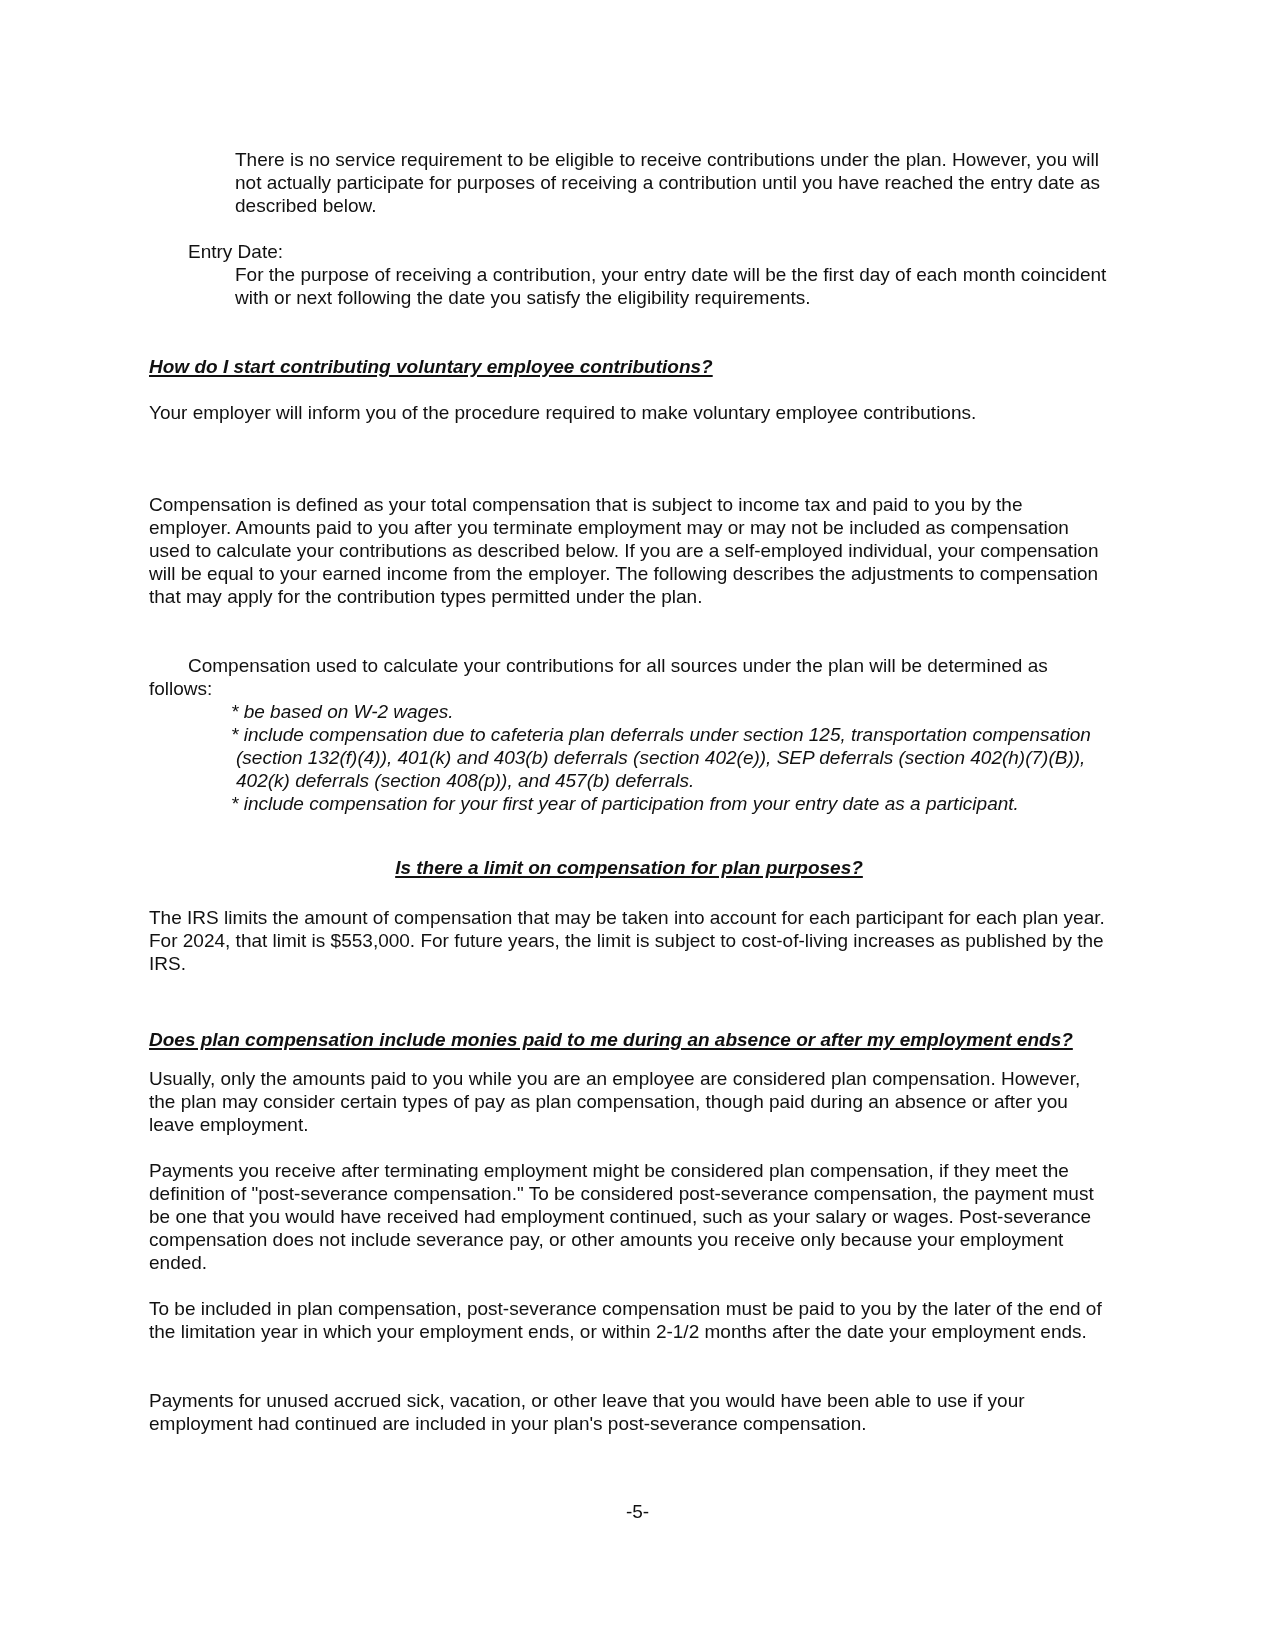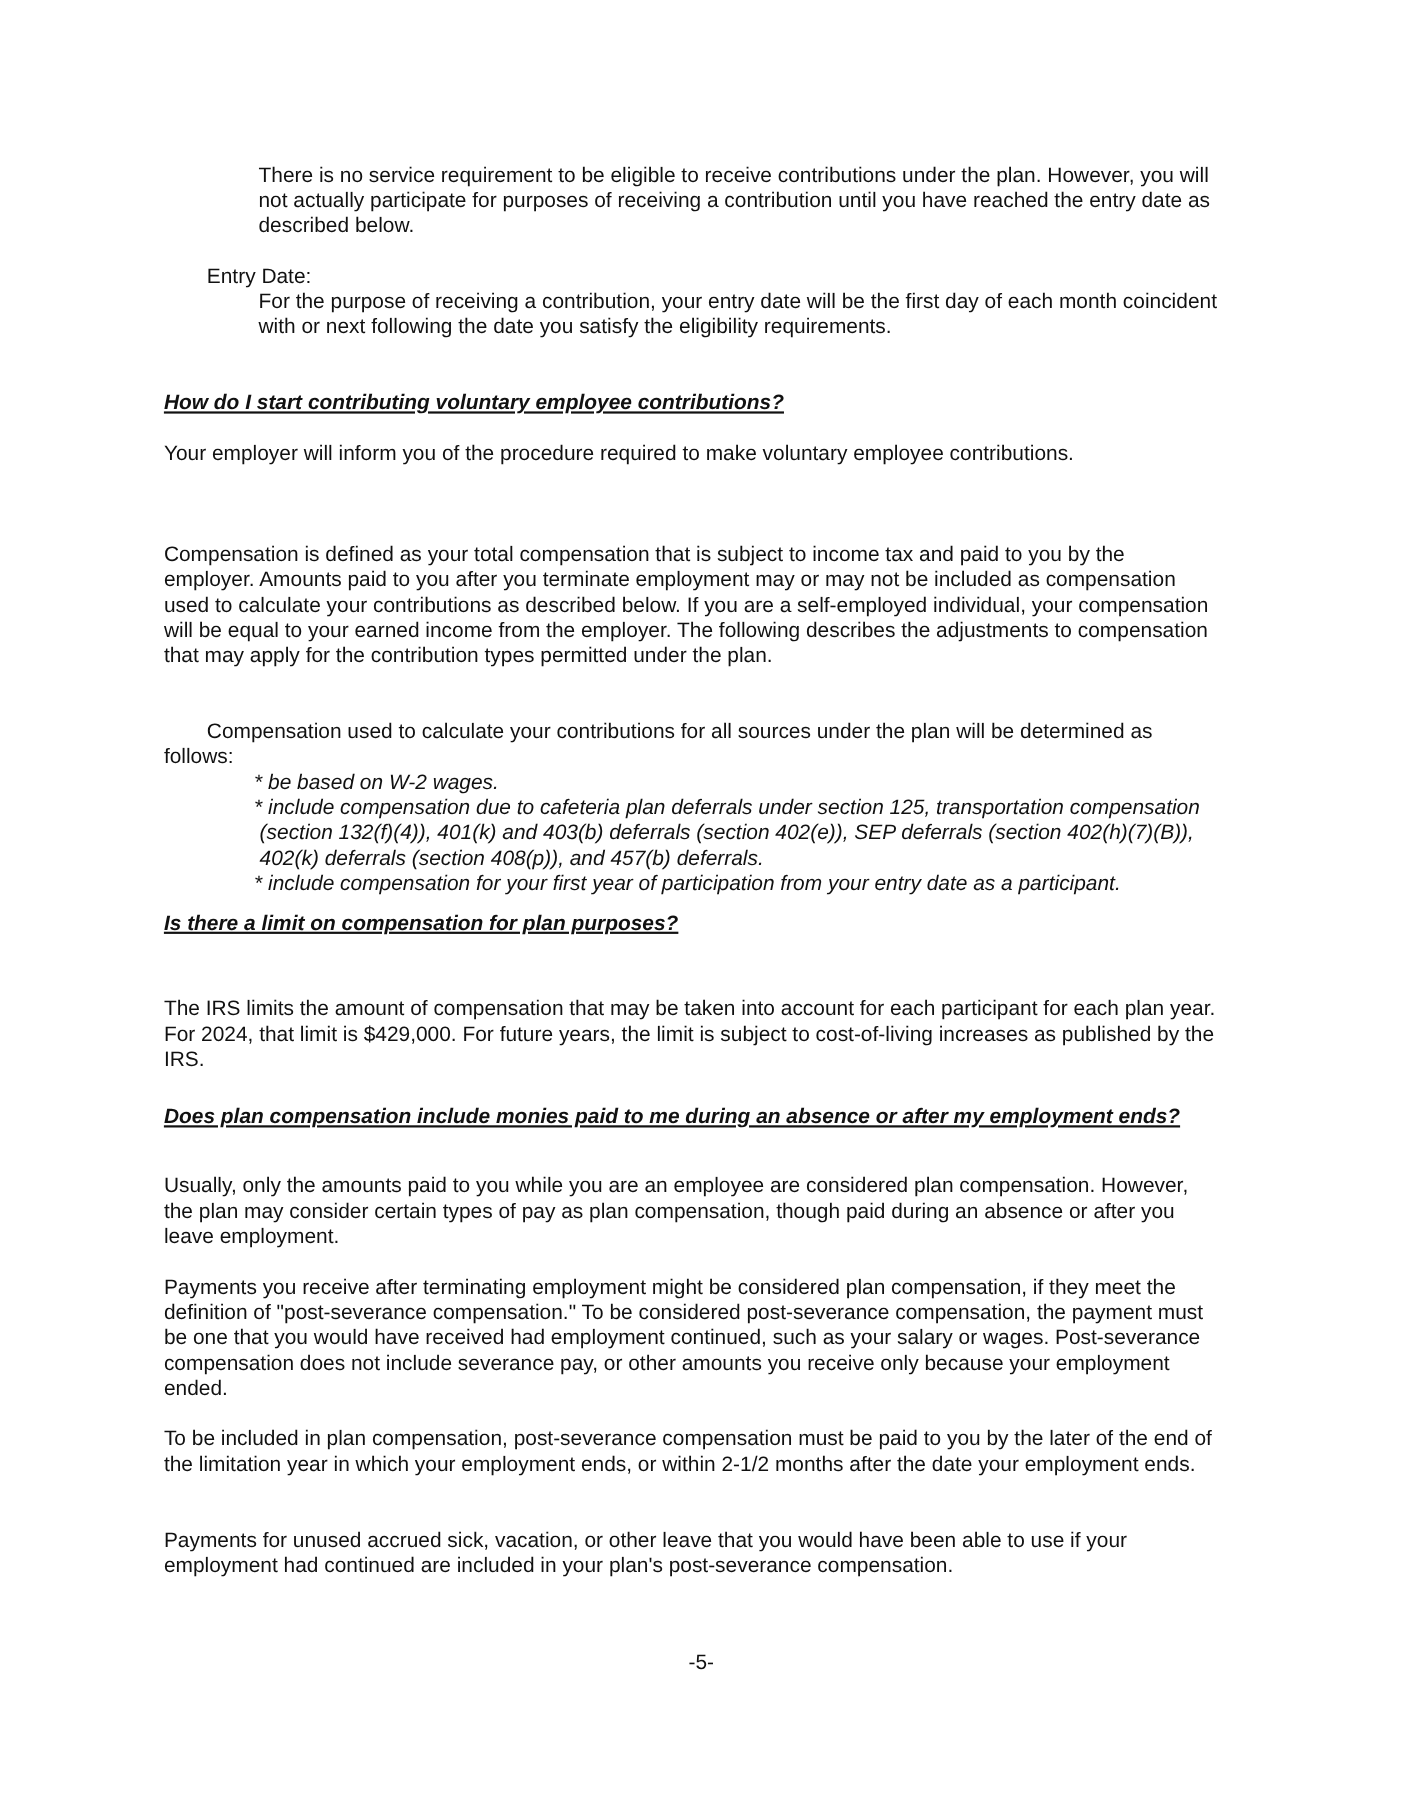--- a/index.html
+++ b/index.html
@@ -77,28 +77,28 @@
 
   <div class="block" style="top:654px;">
     <p class="firstline-indent">Compensation used to calculate your contributions for all sources under the plan will be determined as follows:</p>
     <div class="bullets">
       <p class="bullet-item">* be based on W-2 wages.</p>
       <p class="bullet-item">* include compensation due to cafeteria plan deferrals under section 125, transportation compensation (section 132(f)(4)), 401(k) and 403(b) deferrals (section 402(e)), SEP deferrals (section 402(h)(7)(B)), 402(k) deferrals (section 408(p)), and 457(b) deferrals.</p>
       <p class="bullet-item">* include compensation for your first year of participation from your entry date as a participant.</p>
     </div>
   </div>
 
-  <div class="block" style="top:828px;">
+  <div class="block" style="top:856px;text-align:center;">
     <p class="heading">Is there a limit on compensation for plan purposes?</p>
   </div>
   <div class="block" style="top:906px;">
-    <p>The IRS limits the amount of compensation that may be taken into account for each participant for each plan year. For 2024, that limit is $429,000. For future years, the limit is subject to cost-of-living increases as published by the IRS.</p>
+    <p>The IRS limits the amount of compensation that may be taken into account for each participant for each plan year. For 2024, that limit is $553,000. For future years, the limit is subject to cost-of-living increases as published by the IRS.</p>
   </div>
 
-  <div class="block" style="top:1004px;">
+  <div class="block" style="top:1028px;">
     <p class="heading">Does plan compensation include monies paid to me during an absence or after my employment ends?</p>
   </div>
   <div class="block" style="top:1067px;">
     <p>Usually, only the amounts paid to you while you are an employee are considered plan compensation. However, the plan may consider certain types of pay as plan compensation, though paid during an absence or after you leave employment.</p>
   </div>
   <div class="block" style="top:1159px;">
     <p>Payments you receive after terminating employment might be considered plan compensation, if they meet the definition of "post-severance compensation." To be considered post-severance compensation, the payment must be one that you would have received had employment continued, such as your salary or wages. Post-severance compensation does not include severance pay, or other amounts you receive only because your employment ended.</p>
   </div>
   <div class="block" style="top:1297px;">
     <p>To be included in plan compensation, post-severance compensation must be paid to you by the later of the end of the limitation year in which your employment ends, or within 2-1/2 months after the date your employment ends.</p>

